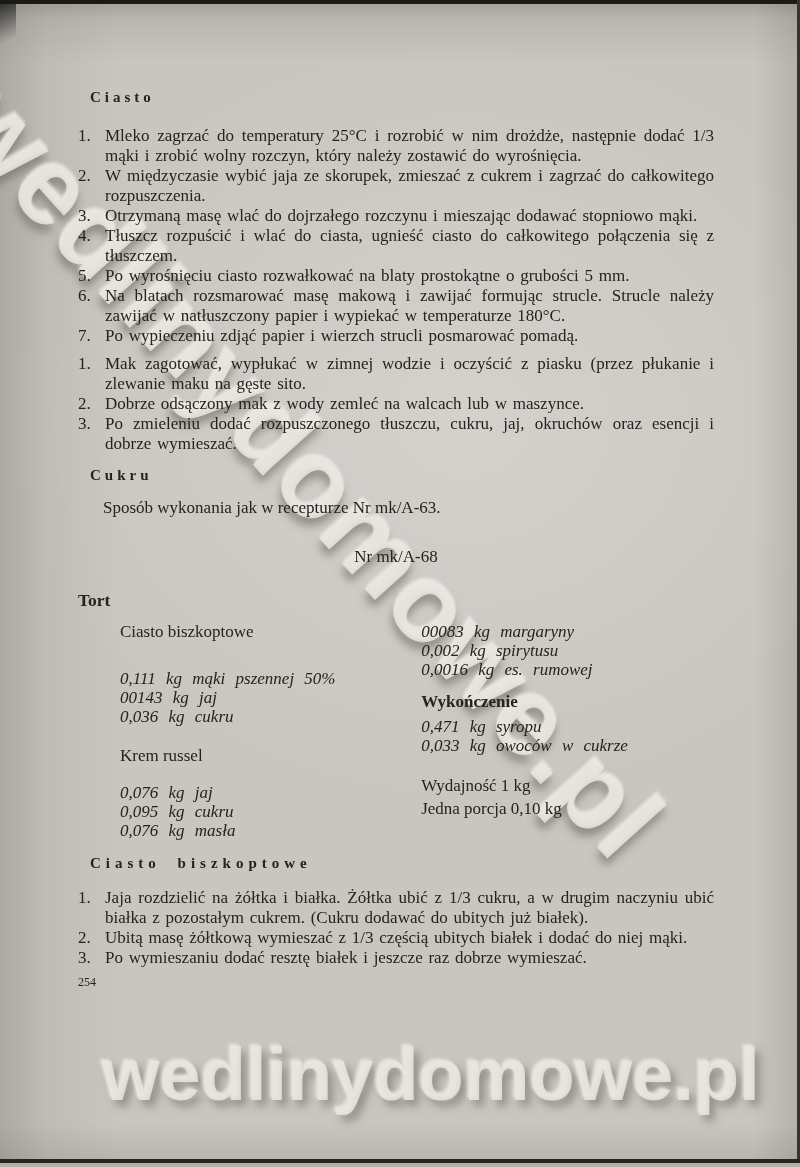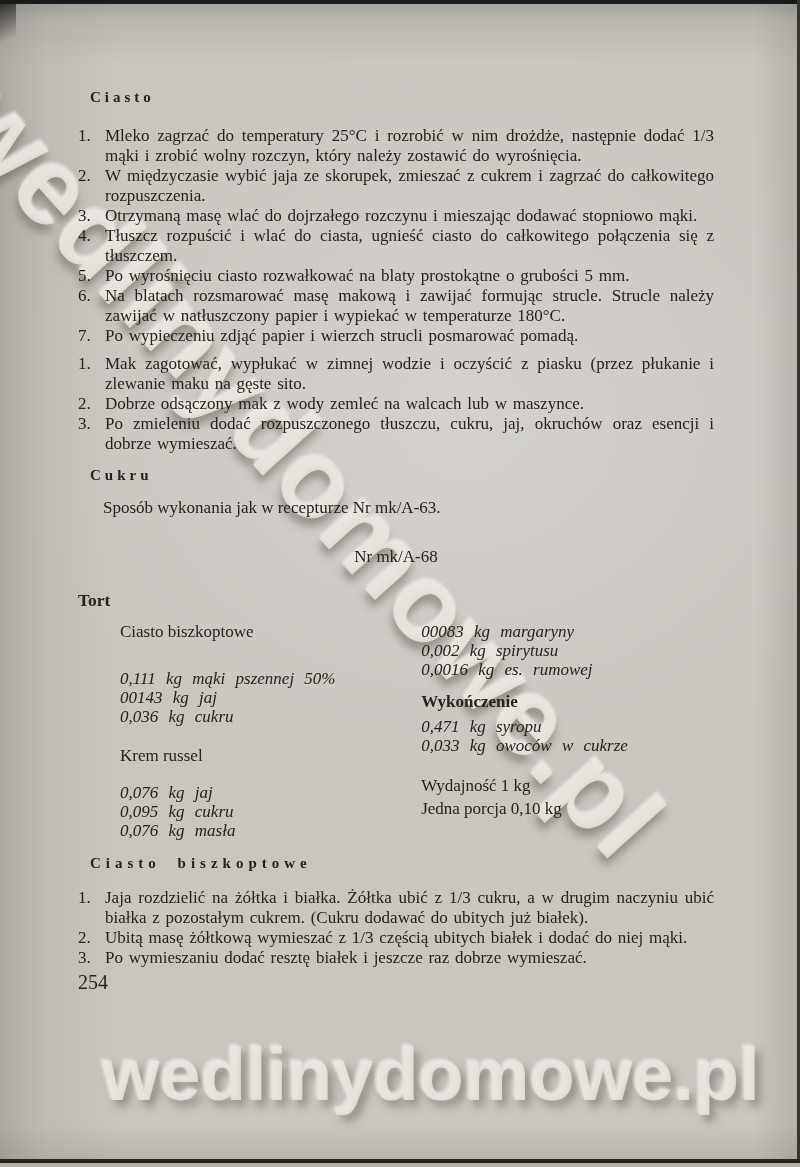--- a/index.html
+++ b/index.html
@@ -56,21 +56,21 @@
   .col-right{margin-left:20px;width:300px;}
   .ing-label{line-height:20px;}
   .ing-group{margin-top:27px;}
   .ing{font-style:italic;line-height:19px;word-spacing:6px;}
   .lbl-krem{margin-top:20px;}
   .grp-krem{margin-top:17px;}
   .lbl-wyk{margin-top:13px;font-weight:bold;}
   .grp-wyk{margin-top:5px;}
   .yield{margin-top:21px;line-height:20px;}
   .portion{margin-top:3px;line-height:20px;}
-  .page-num{margin-top:4px;font-size:20px;}
+  .page-num{margin-top:4px;font-size:12px;}
 </style>
 </head>
 <body>
 
 <div class="page">
 
   <div class="wm wm-diag">wedlinydomowe.pl</div>
   <div class="wm wm-bottom">wedlinydomowe.pl</div>
 
   <div class="content">

